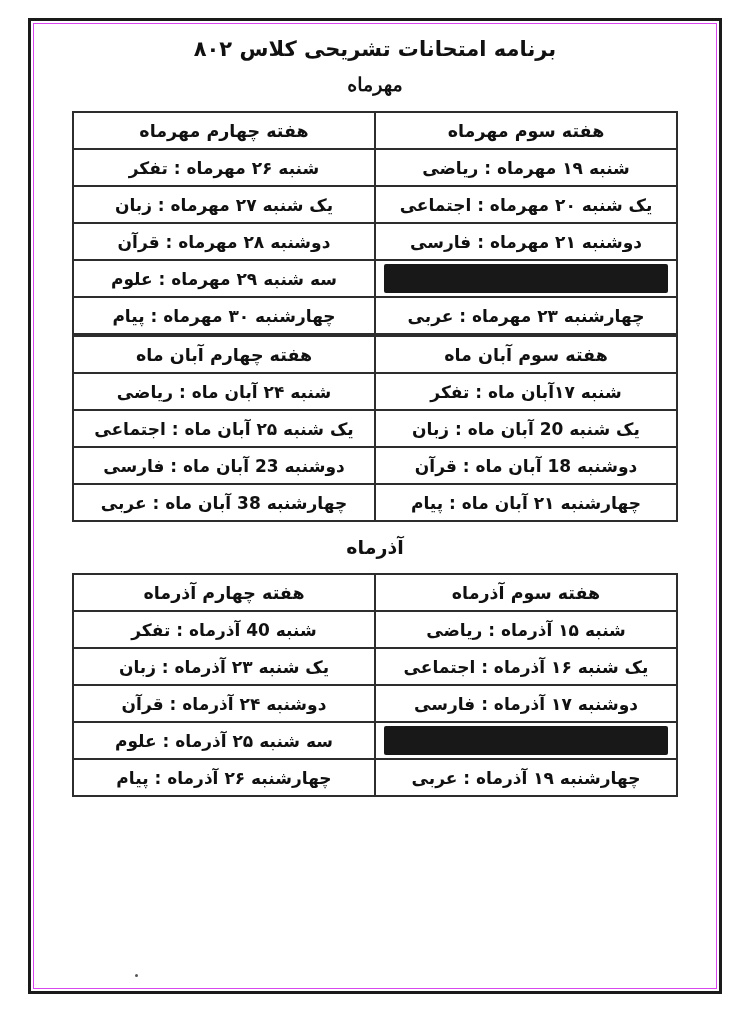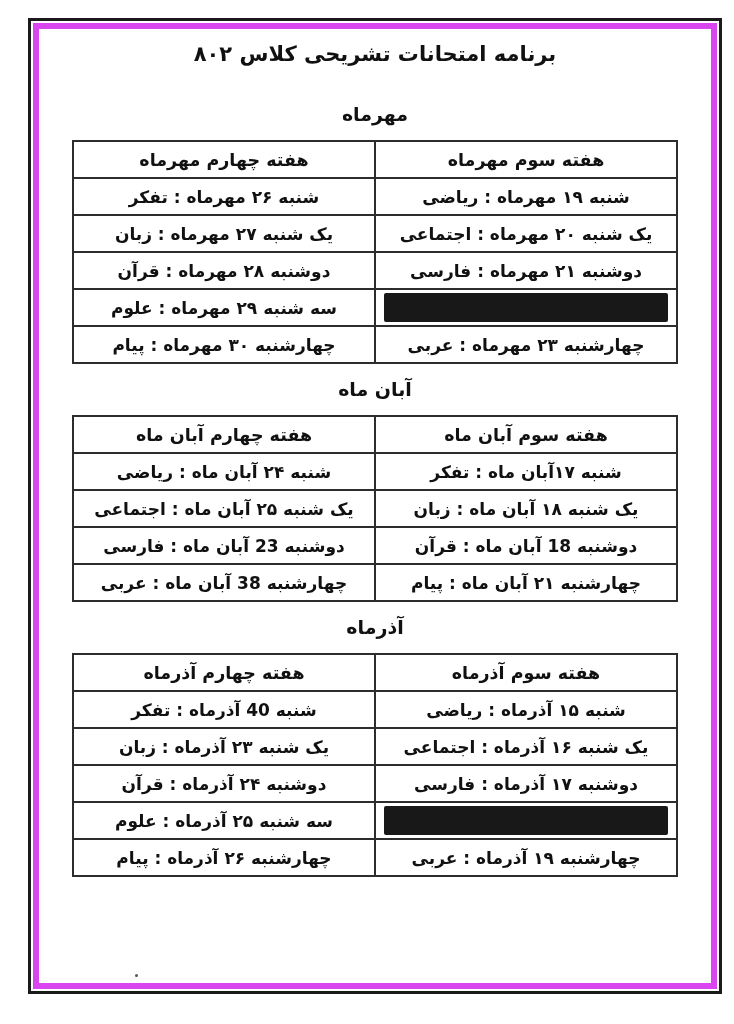--- a/index.html
+++ b/index.html
@@ -14,42 +14,42 @@
   .page-frame {
     position: absolute;
     top: 18px; left: 28px; right: 12px; bottom: 30px;
     border: 3px solid #1a1a1a;
     background: #ffffff;
     box-sizing: border-box;
   }
   .page-frame-inner {
     position: absolute;
     top: 2px; left: 2px; right: 2px; bottom: 2px;
-    border: 6px solid #d946ef;
+    border: 1px solid #d946ef;
     box-sizing: border-box;
     overflow: hidden;
   }
   .content {
     direction: rtl;
     text-align: center;
   }
   .doc-title {
     margin: 12px 0 0;
     font-size: 21px;
     font-weight: 700;
     line-height: 26px;
     letter-spacing: 0;
   }
   .month-heading {
     margin: 12px 0 13px;
     font-size: 19px;
     font-weight: 700;
     line-height: 26px;
   }
-  .month-heading.first { margin-top: 34px; }
+  .month-heading.first { margin-top: 10px; font-family: Liberation Serif, serif; }
   table.month-table {
     width: 606px;
     margin: 0 auto;
     border-collapse: collapse;
     table-layout: fixed;
     border: 2px solid #2d2d2d;
   }
   table.month-table td {
     border: 2px solid #2d2d2d;
     height: 35px;
@@ -111,33 +111,32 @@
               </td>
             <td>سه شنبه ۲۹ مهرماه : علوم</td>
           </tr>
           <tr>
             <td>چهارشنبه ۲۳ مهرماه : عربی</td>
             <td>چهارشنبه ۳۰ مهرماه : پیام</td>
           </tr>
         </tbody>
       </table>
 
-      <div class="month-heading">آبان ماه</div>
       <table class="month-table" dir="rtl">
         <tbody>
           <tr>
             <td class="hdr">هفته سوم آبان ماه</td>
             <td class="hdr">هفته چهارم آبان ماه</td>
           </tr>
           <tr>
             <td>شنبه ۱۷آبان ماه : تفکر</td>
             <td>شنبه ۲۴ آبان ماه : ریاضی</td>
           </tr>
           <tr>
-            <td>یک شنبه ۱۸ آبان ماه : زبان</td>
+            <td>یک شنبه 20 آبان ماه : زبان</td>
             <td>یک شنبه ۲۵ آبان ماه : اجتماعی</td>
           </tr>
           <tr>
             <td>دوشنبه 18 آبان ماه : قرآن</td>
             <td>دوشنبه 23 آبان ماه : فارسی</td>
           </tr>
           <tr>
             <td>چهارشنبه ۲۱ آبان ماه : پیام</td>
             <td>چهارشنبه 38 آبان ماه : عربی</td>
           </tr>

